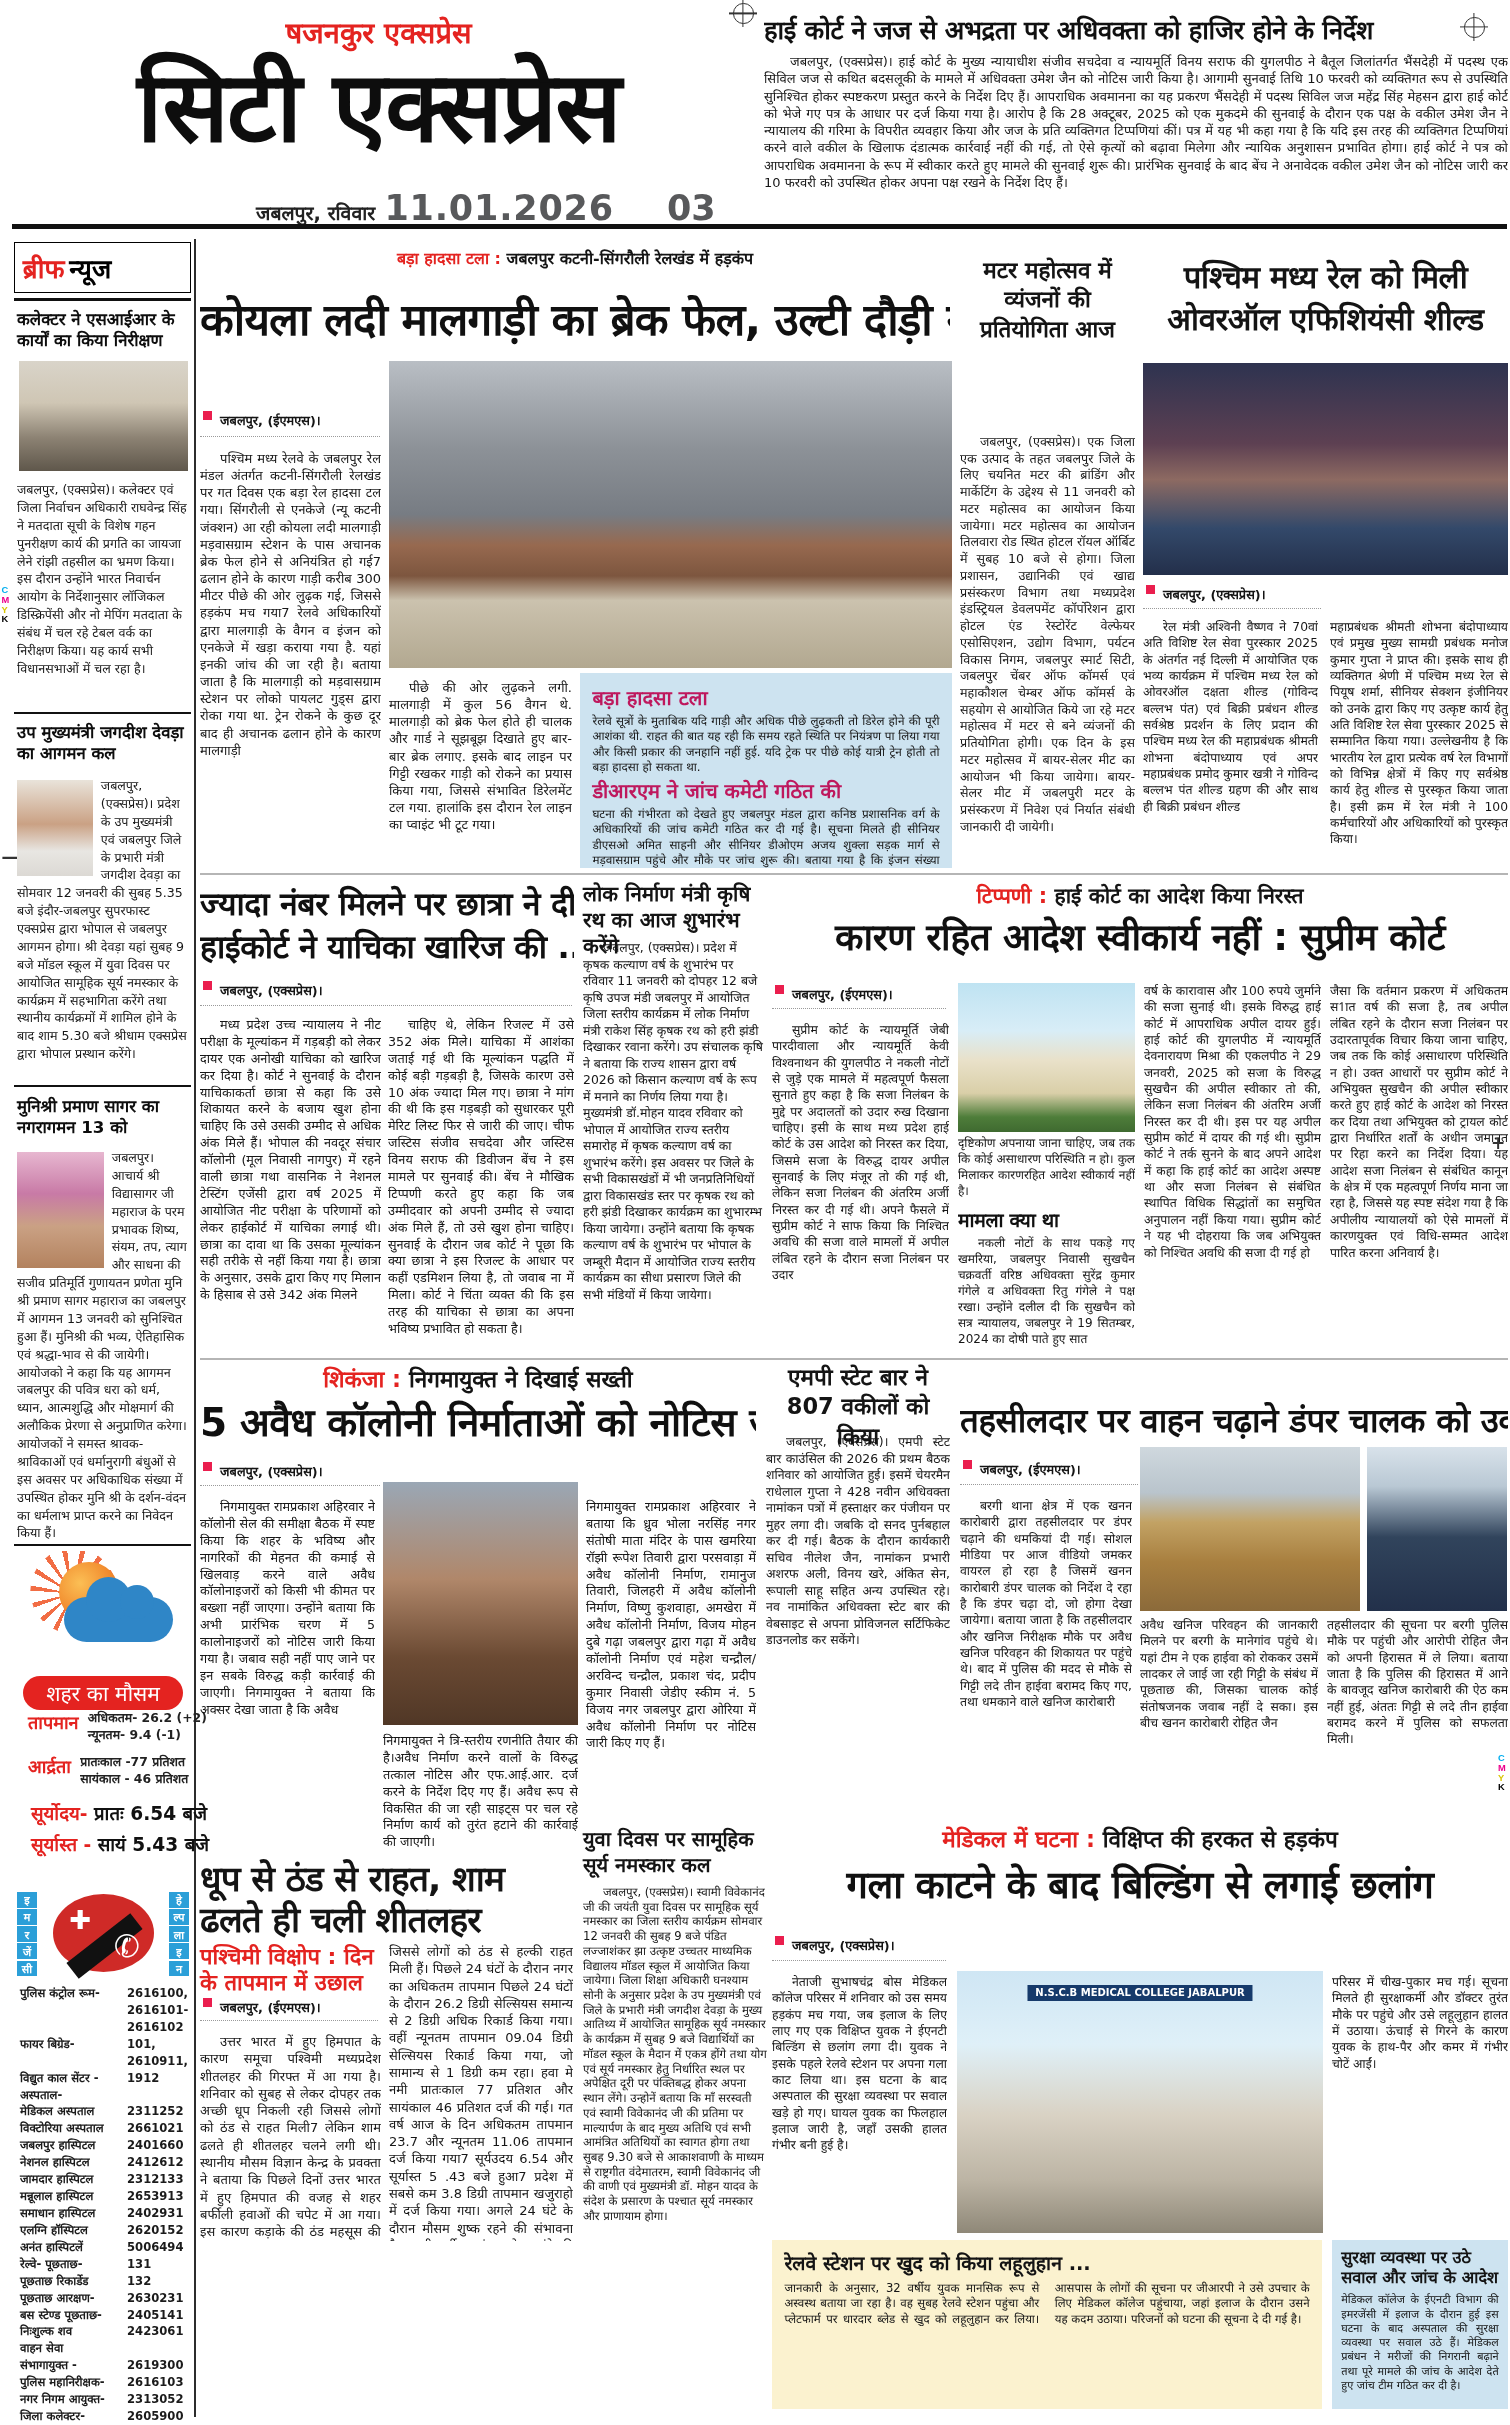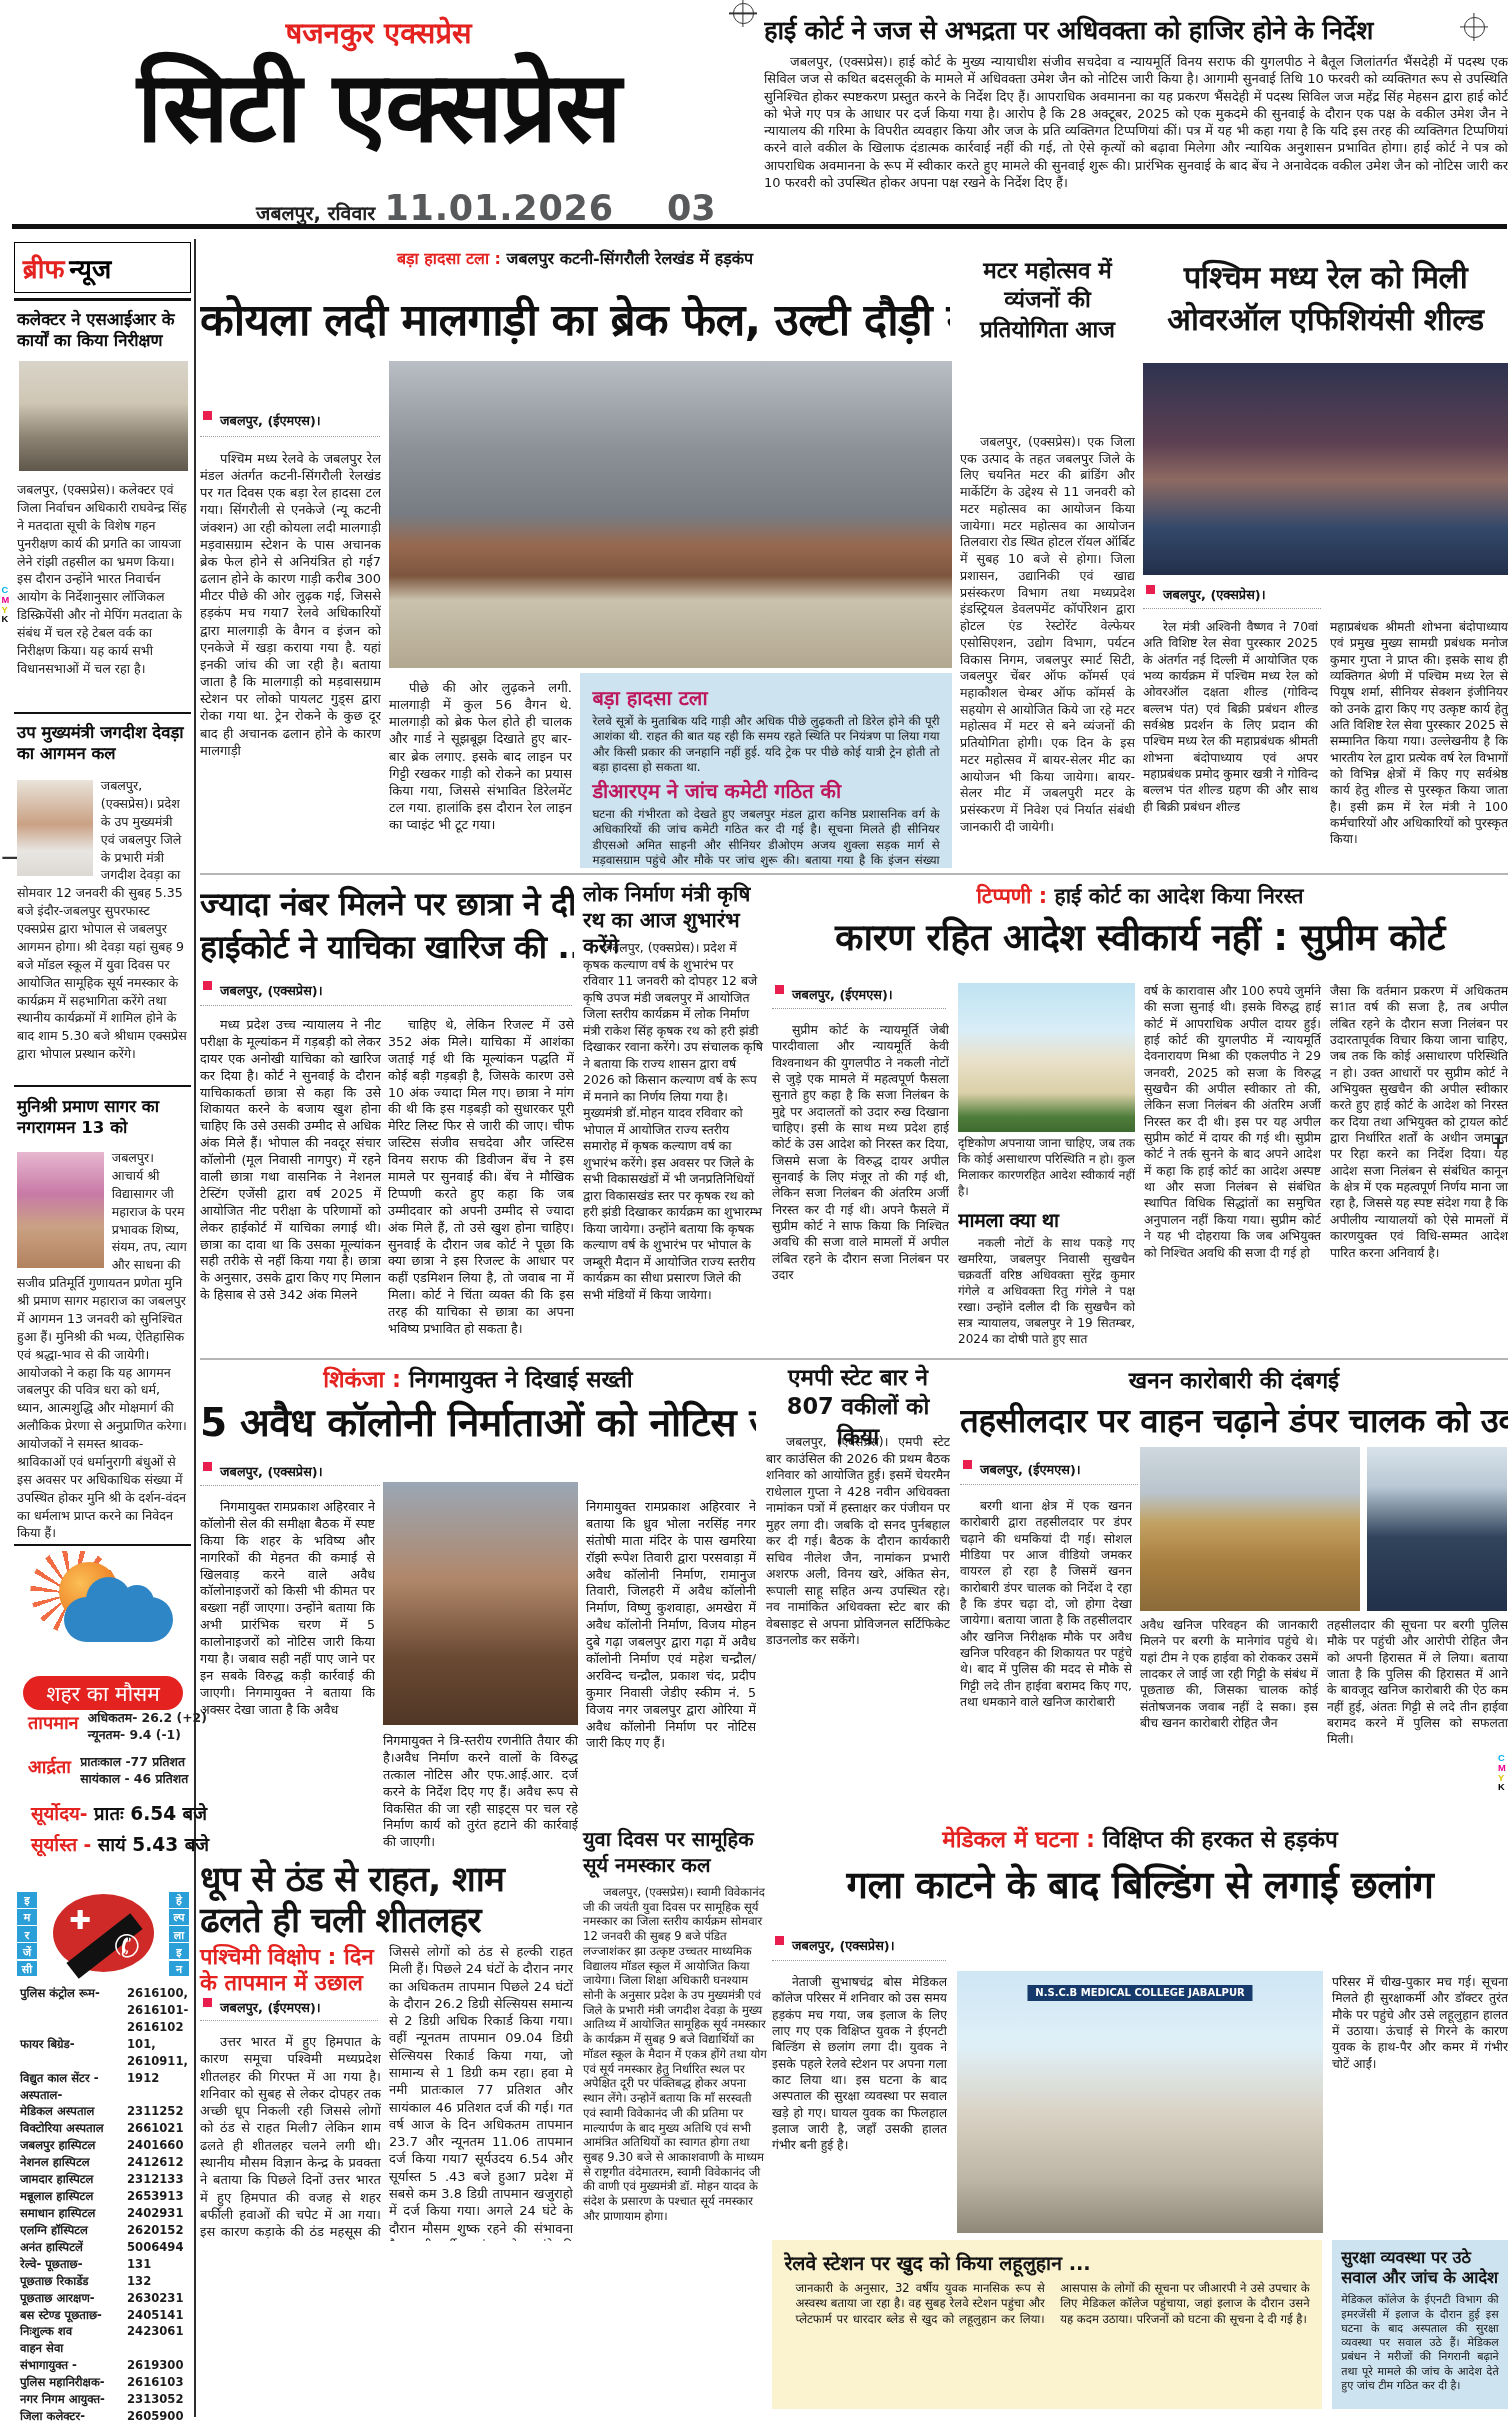--- a/index.html
+++ b/index.html
@@ -163,21 +163,21 @@
   #med-byline{left:775px;top:1936px;}
   #med-dash{left:772px;top:1960px;width:174px;}
   #med-c1{left:772px;top:1974px;width:175px;height:259px;font-size:12.3px;}
   #med-photo{left:957px;top:1971px;width:366px;height:262px;}
   #med-photo .sign{position:absolute;left:50%;top:14px;transform:translateX(-50%);background:#163a6b;color:#fff;
                    font-size:10px;font-weight:700;padding:2.3px 7.8px;white-space:nowrap;}
   #med-c2{left:1332px;top:1974px;width:176px;height:259px;font-size:12.3px;text-indent:0;}
   #med-yellow{left:772px;top:2240px;width:550px;height:169px;background:var(--inset_yellow_bg,#fbf2cf);
               padding:9.3px 12.4px;box-sizing:border-box;overflow:hidden;}
   #med-yellow .yt{font-size:19.4px;font-weight:800;margin-bottom:4.7px;}
-  #med-yellow .yb{font-size:11.6px;line-height:1.32;text-align:justify;column-count:2;column-gap:15.5px;margin-left:11px;}
+  #med-yellow .yb{font-size:11.6px;line-height:1.32;text-align:justify;column-count:2;column-gap:15.5px;}
   #med-blue{left:1332px;top:2240px;width:176px;height:169px;background:var(--inset_blue_bg,#cde3f0);
             padding:7.8px 9.3px;box-sizing:border-box;overflow:hidden;}
   #med-blue .bt{font-size:16.3px;font-weight:800;line-height:1.25;margin-bottom:4.7px;}
   #med-blue .bb{font-size:11px;line-height:1.3;text-align:justify;}
   
   .regmark{position:absolute;width:18.6px;height:18.6px;border:1.2px solid #333;border-radius:50%;}
   .regmark::before,.regmark::after{content:"";position:absolute;background:#333;}
   .regmark::before{left:50%;top:-4.7px;width:1.2px;height:28px;transform:translateX(-50%);}
   .regmark::after{top:50%;left:-4.7px;height:1.2px;width:28px;transform:translateY(-50%);}
   .cmyk{position:absolute;display:flex;flex-direction:column;font-size:9.3px;font-weight:800;line-height:1.05;font-family:"Liberation Sans",sans-serif;}
@@ -472,21 +472,20 @@
   </div>
   <div class="dashrule" id="col-dash"></div>
   <div class="art-col" id="col-c1">निगमायुक्त रामप्रकाश अहिरवार ने कॉलोनी सेल की समीक्षा बैठक में स्पष्ट किया कि शहर के भविष्य और नागरिकों की मेहनत की कमाई से खिलवाड़ करने वाले अवैध कॉलोनाइजरों को किसी भी कीमत पर बख्शा नहीं जाएगा। उन्होंने बताया कि अभी प्रारंभिक चरण में 5 कालोनाइजरों को नोटिस जारी किया गया है। जबाव सही नहीं पाए जाने पर इन सबके विरुद्ध कड़ी कार्रवाई की जाएगी। निगमायुक्त ने बताया कि अक्सर देखा जाता है कि अवैध</div>
   <div class="ph ph-colony" id="col-photo"></div>
   <div class="art-col" id="col-c2">निगमायुक्त ने त्रि-स्तरीय रणनीति तैयार की है।अवैध निर्माण करने वालों के विरुद्ध तत्काल नोटिस और एफ.आई.आर. दर्ज करने के निर्देश दिए गए हैं। अवैध रूप से विकसित की जा रही साइट्स पर चल रहे निर्माण कार्य को तुरंत हटाने की कार्रवाई की जाएगी।</div>
   <div class="art-col" id="col-c3">निगमायुक्त रामप्रकाश अहिरवार ने बताया कि ध्रुव भोला नरसिंह नगर संतोषी माता मंदिर के पास खमरिया रॉझी रूपेश तिवारी द्वारा परसवाड़ा में अवैध कॉलोनी निर्माण, रामानुज तिवारी, जिलहरी में अवैध कॉलोनी निर्माण, विष्णु कुशवाहा, अमखेरा में अवैध कॉलोनी निर्माण, विजय मोहन दुबे गढ़ा जबलपुर द्वारा गढ़ा में अवैध कॉलोनी निर्माण एवं महेश चन्द्रौल/अरविन्द चन्द्रौल, प्रकाश चंद,  प्रदीप कुमार निवासी जेडीए स्कीम नं. 5 विजय नगर जबलपुर द्वारा ओरिया में अवैध कॉलोनी निर्माण पर नोटिस जारी किए गए हैं।</div>
 
   <div id="bar-head">एमपी स्टेट बार ने 807 वकीलों को किया</div>
   <div class="art-col" id="bar-body">जबलपुर, (एक्सप्रेस)। एमपी स्टेट बार काउंसिल की 2026 की प्रथम बैठक शनिवार को आयोजित हुई। इसमें चेयरमैन राधेलाल गुप्ता ने 428 नवीन अधिवक्ता नामांकन पत्रों में हस्ताक्षर कर पंजीयन पर मुहर लगा दी। जबकि दो सनद पुर्नबहाल कर दी गई। बैठक के दौरान कार्यकारी सचिव नीलेश जैन, नामांकन प्रभारी अशरफ अली, विनय खरे, अंकित सेन, रूपाली साहू सहित अन्य उपस्थित रहे। नव नामांकित अधिवक्ता स्टेट बार की वेबसाइट से अपना प्रोविजनल सर्टिफिकेट डाउनलोड कर सकेंगे।</div>
 
-  <div class="kicker" id="min-kicker">खनन कारोबारी की  दंबगई</div>
   <div class="headline" id="min-head">तहसीलदार पर वाहन चढ़ाने डंपर चालक को उकसाया</div>
   <div class="byline" id="min-byline">
     <span class="sq"></span>
       <span>जबलपुर, (ईएमएस)।</span>
   </div>
   <div class="dashrule" id="min-dash"></div>
   <div class="art-col" id="min-c1">बरगी थाना क्षेत्र में एक खनन कारोबारी द्वारा तहसीलदार पर डंपर चढ़ाने की धमकियां दी गई। सोशल मीडिया पर आज वीडियो जमकर वायरल हो रहा है जिसमें खनन कारोबारी डंपर चालक को निर्देश दे रहा है कि डंपर चढ़ा दो, जो होगा देखा जायेगा। बताया जाता है कि तहसीलदार और खनिज निरीक्षक मौके पर अवैध खनिज परिवहन की शिकायत पर पहुंचे थे। बाद में पुलिस की मदद से मौके से गिट्टी लदे तीन हाईवा बरामद किए गए, तथा धमकाने वाले खनिज कारोबारी</div>
   <div class="ph ph-truck" id="min-photo1"></div>
   <div class="ph ph-man" id="min-photo2"></div>
   <div class="art-col" id="min-c2">अवैध खनिज परिवहन की जानकारी मिलने पर बरगी के मानेगांव पहुंचे थे। यहां टीम ने एक हाईवा को रोककर उसमें लादकर ले जाई जा रही गिट्टी के संबंध में पूछताछ की, जिसका चालक कोई संतोषजनक जवाब नहीं दे सका। इस बीच खनन कारोबारी रोहित जैन</div>

